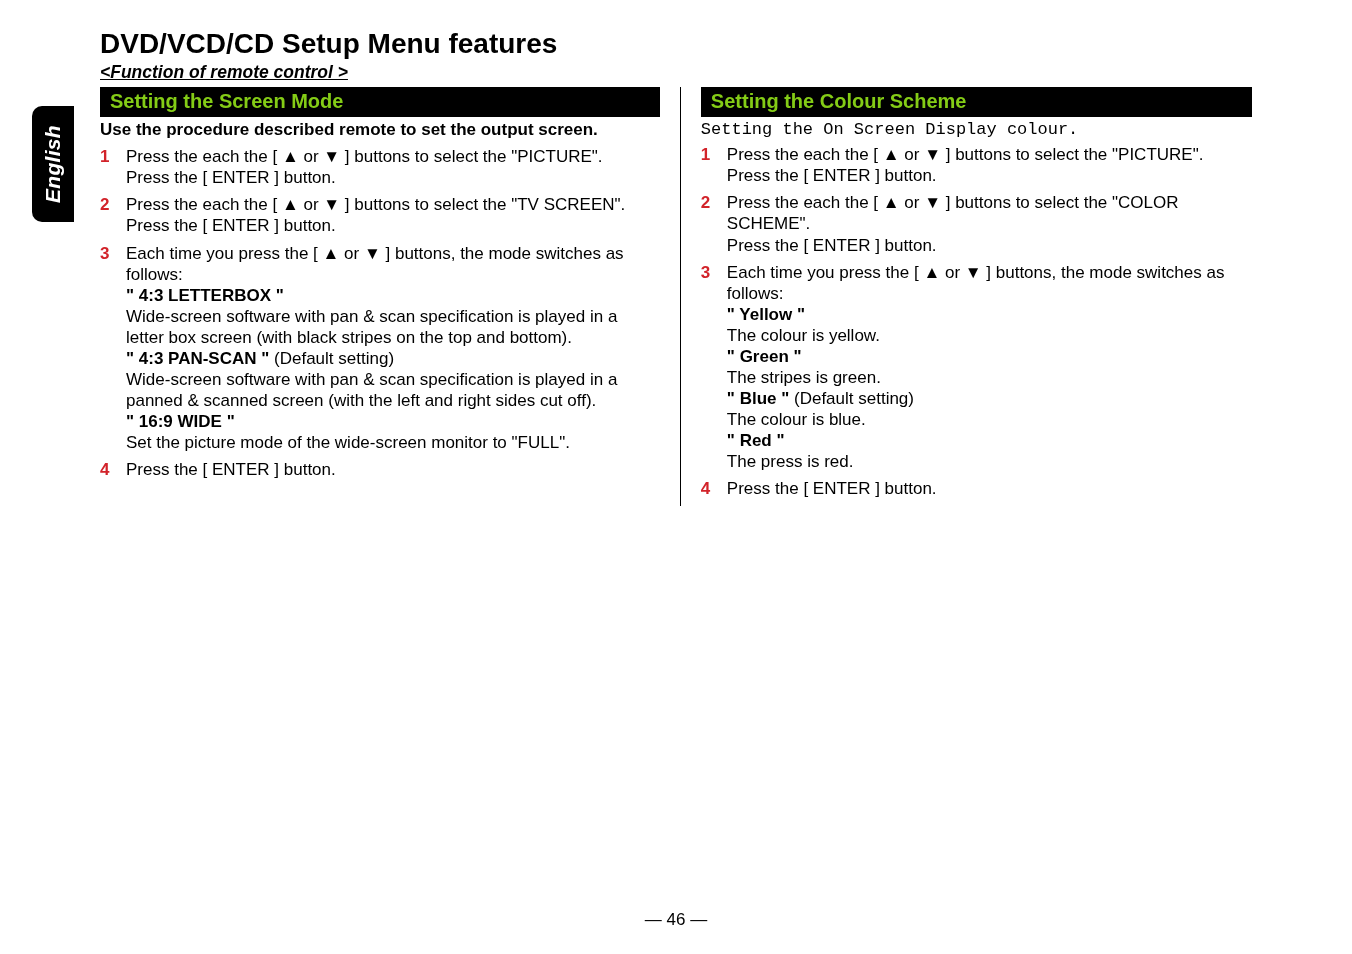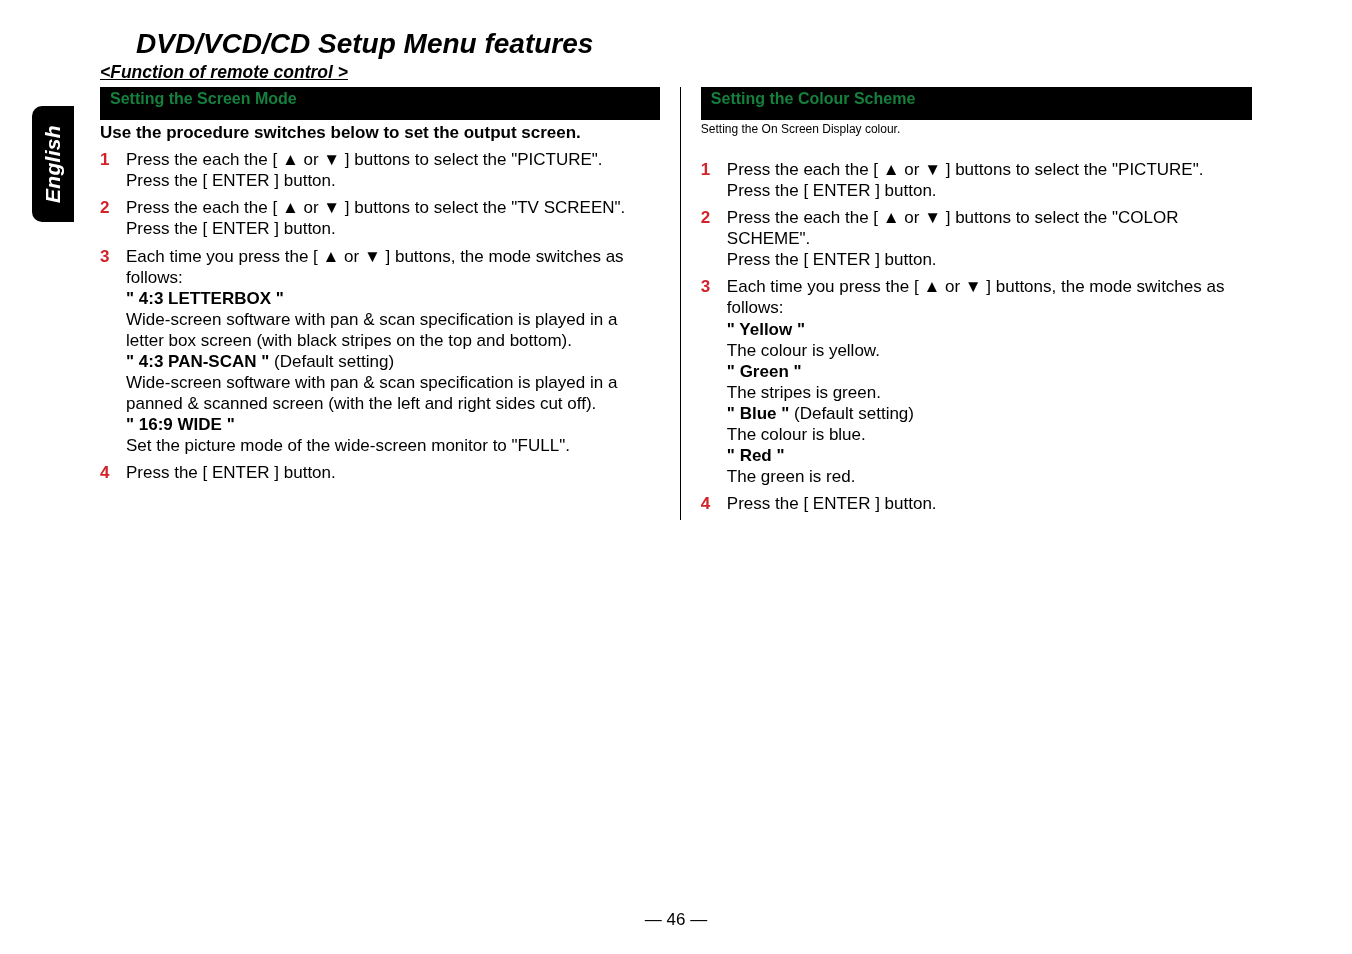--- a/index.html
+++ b/index.html
@@ -37,23 +37,21 @@
     transform: rotate(-90deg);
     white-space: nowrap;
     letter-spacing: 0.3px;
   }
   .content {
     margin-left: 60px;
   }
   h1.main-title {
     font-size: 28px;
     font-weight: bold;
-    font-style: italic;
     margin-bottom: 2px;
-    margin-left: 36px;
   }
   .sub-title {
     font-size: 17.5px;
     font-weight: bold;
     font-style: italic;
     text-decoration: underline;
   }
   .columns {
     display: flex;
     gap: 0;
@@ -66,36 +64,37 @@
   .col.left {
     border-right: 1px solid #000;
     padding-right: 20px;
   }
   .col.right {
     padding-left: 20px;
     width: 610px;
   }
   .section-header {
     background: #000;
-    color: #15803d;
-    font-size: 16px;
-    font-weight: bold;
-    padding: 3px 10px 12px 10px;
+    color: #84cc16;
+    font-size: 20px;
+    font-weight: bold;
+    padding: 3px 10px 4px 10px;
     margin-bottom: 2px;
   }
   .intro-bold {
     font-size: 17px;
     font-weight: bold;
     line-height: 1.25;
     margin-bottom: 6px;
   }
   .intro-plain {
-    font-size: 12px;
+    font-size: 17px;
     line-height: 1.25;
-    margin-bottom: 22px;
+    margin-bottom: 4px;
+    font-family: Liberation Mono, monospace;
   }
   .step {
     display: flex;
     gap: 12px;
     font-size: 17px;
     line-height: 1.24;
     margin-bottom: 6px;
   }
   .step .num {
     color: #d2232a;
@@ -123,21 +122,21 @@
   </div>
 
   <div class="content">
     <h1 class="main-title">DVD/VCD/CD Setup Menu features</h1>
     <div class="sub-title">&lt;Function of remote control &gt;</div>
 
     <div class="columns">
 
       <div class="col left">
         <div class="section-header">Setting the Screen Mode</div>
-        <div class="intro-bold">Use the procedure switches below to set the output screen.</div>
+        <div class="intro-bold">Use the procedure described remote to set the output screen.</div>
 
         <div class="step">
           <div class="num">1</div>
           <div class="body">
             <div>Press the each the [ ▲  or  ▼ ] buttons to select the "PICTURE".</div>
             <div>Press the [ ENTER ] button.</div>
           </div>
         </div>
 
         <div class="step">
@@ -194,21 +193,21 @@
           <div class="num">3</div>
           <div class="body">
             <div>Each time you press the [ ▲  or  ▼ ] buttons, the mode switches as follows:</div>
             <div class="opt-bold">" Yellow "</div>
             <div>The colour is yellow.</div>
             <div class="opt-bold">" Green "</div>
             <div>The stripes is green.</div>
             <div><span class="opt-bold">" Blue " </span><span>(Default setting)</span></div>
             <div>The colour is blue.</div>
             <div class="opt-bold">" Red "</div>
-            <div>The green is red.</div>
+            <div>The press is red.</div>
           </div>
         </div>
 
         <div class="step">
           <div class="num">4</div>
           <div class="body">
             <div>Press the [ ENTER ] button.</div>
           </div>
         </div>
 

